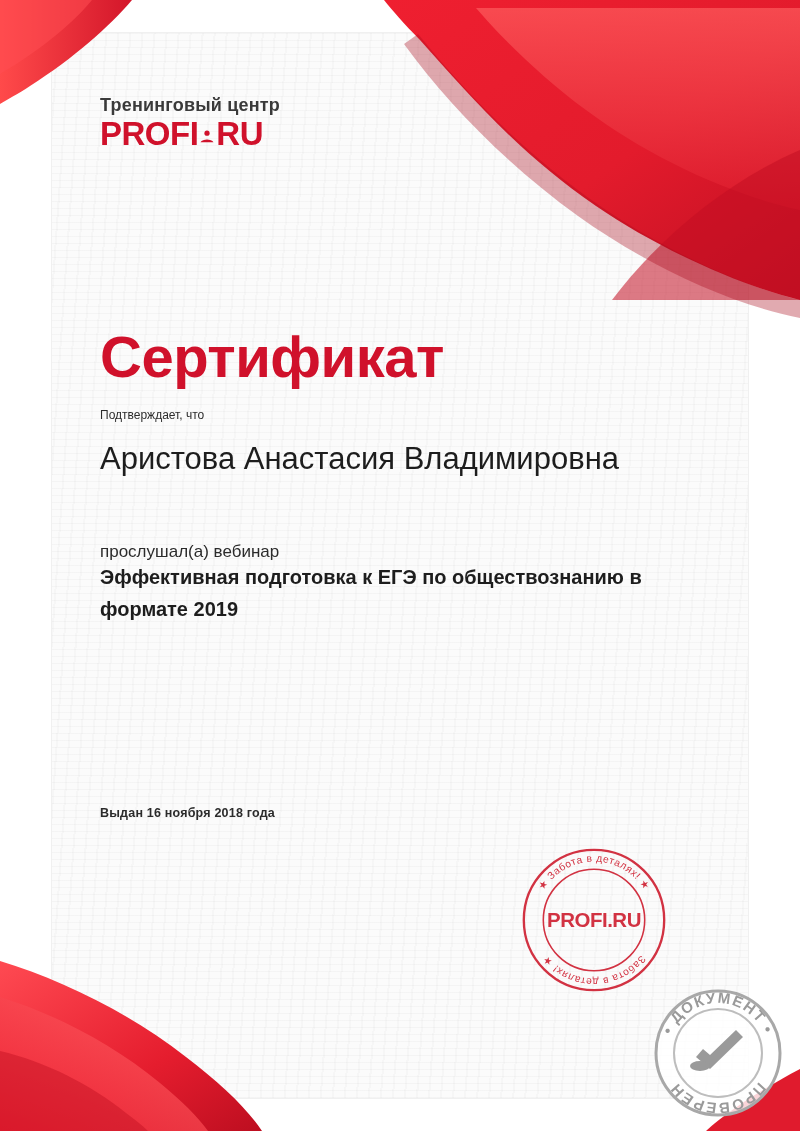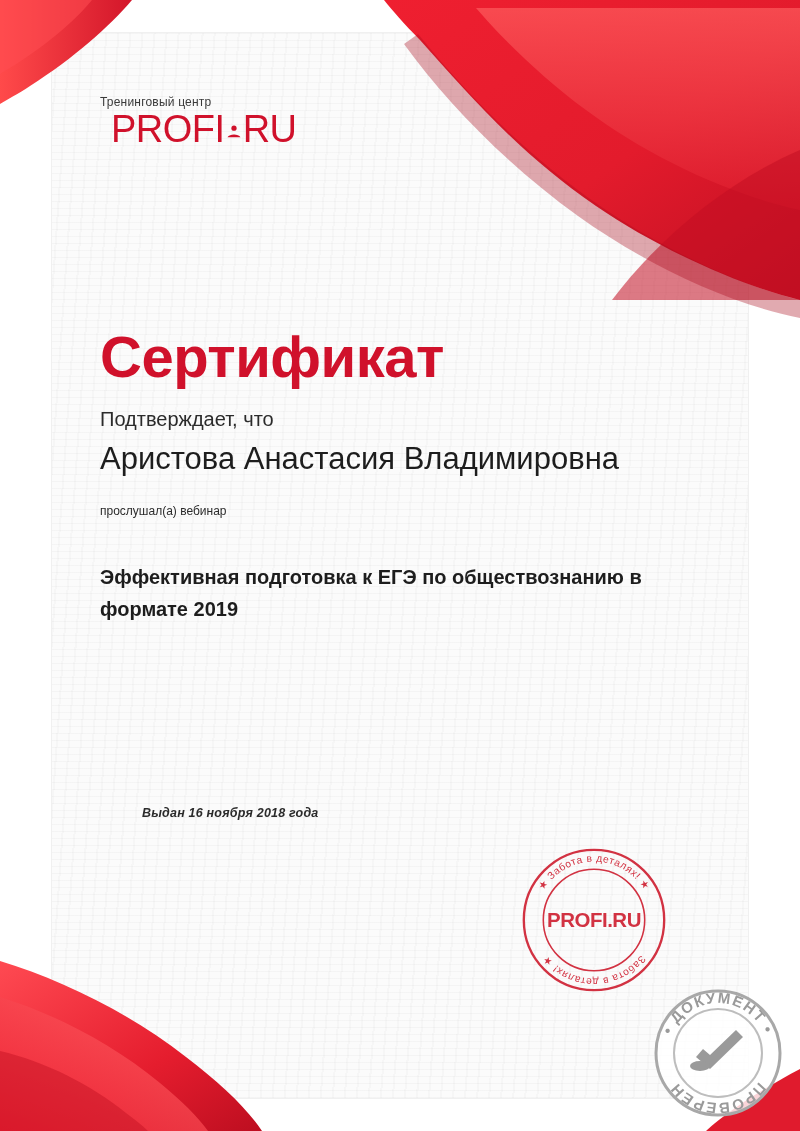--- a/index.html
+++ b/index.html
@@ -80,34 +80,34 @@
   }
 
   .brand {
     position: absolute;
     left: 100px;
     top: 95px;
     width: 400px;
     z-index: 5;
   }
   .brand-sub {
-    font-size: 12px;
+    font-size: 18px;
     color: #3a3a3a;
     letter-spacing: 0.2px;
     margin-bottom: 1px;
+    font-weight: bold;
   }
   .brand-logo {
-    font-size: 38px;
-    font-weight: 400;
+    font-size: 33px;
+    font-weight: 700;
     color: #d0112b;
     letter-spacing: -0.5px;
     line-height: 1;
     display: flex;
     align-items: center;
-    margin-left: 11px;
   }
   .brand-logo .dot-mark {
     display: inline-block;
     width: 16px;
     height: 16px;
     margin: 0 1px;
     position: relative;
     top: 3px;
   }
   .brand-logo .dot-mark svg { display:block; }
@@ -122,42 +122,42 @@
     letter-spacing: -0.5px;
     line-height: 1.05;
     z-index: 5;
     margin-top: 21px;
   }
 
   .confirm-line {
     position: absolute;
     left: 100px;
     top: 408px;
-    font-size: 20px;
+    font-size: 12px;
     color: #2b2b2b;
     z-index: 5;
   }
 
   .recipient {
     position: absolute;
     left: 100px;
     top: 440px;
     width: 520px;
     font-size: 31px;
     font-weight: 400;
     color: #1d1d1d;
     line-height: 1.23;
     z-index: 5;
   }
 
   .role-line {
     position: absolute;
     left: 100px;
-    top: 504px;
-    font-size: 12px;
+    top: 542px;
+    font-size: 17px;
     color: #2b2b2b;
     z-index: 5;
   }
 
   .course {
     position: absolute;
     left: 100px;
     top: 561px;
     width: 560px;
     font-size: 20px;
@@ -165,26 +165,24 @@
     color: #1d1d1d;
     line-height: 1.62;
     z-index: 5;
   }
 
   .issued {
     position: absolute;
     left: 100px;
     top: 806px;
     font-size: 12.5px;
-    font-style: italic;
     font-weight: 700;
     color: #2b2b2b;
     letter-spacing: 0.2px;
     z-index: 5;
-    margin-left: 42px;
   }
 
   
   .stamp {
     position: absolute;
     left: 516px;
     top: 842px;
     width: 156px;
     height: 156px;
     z-index: 6;

